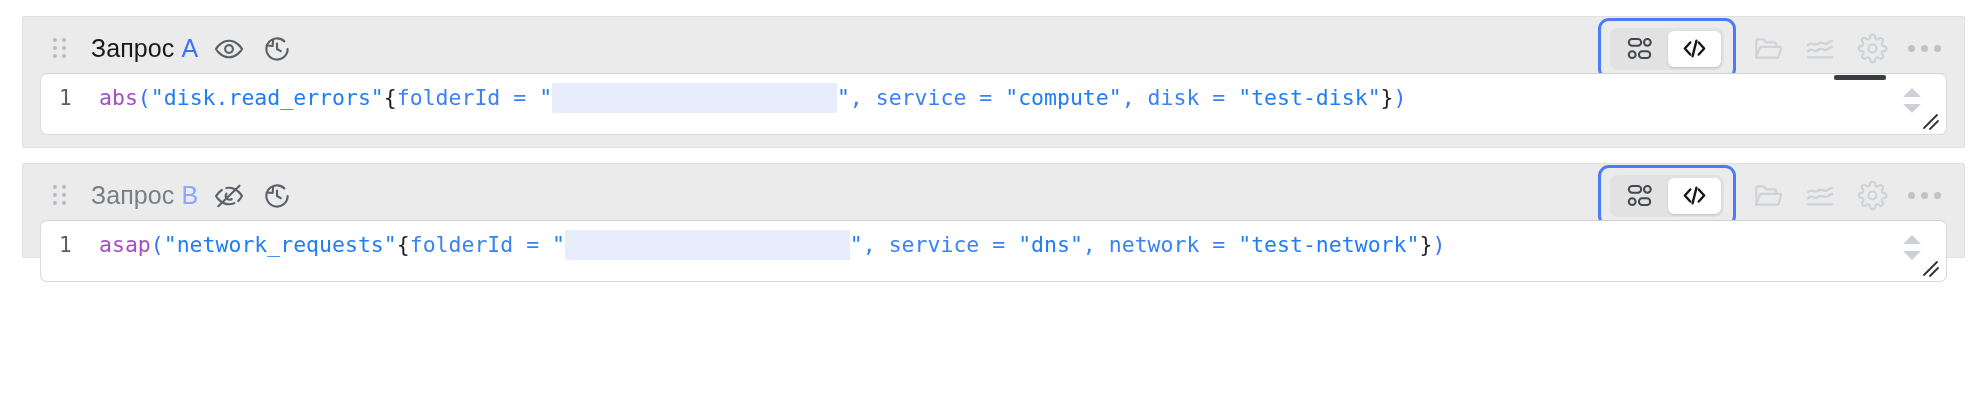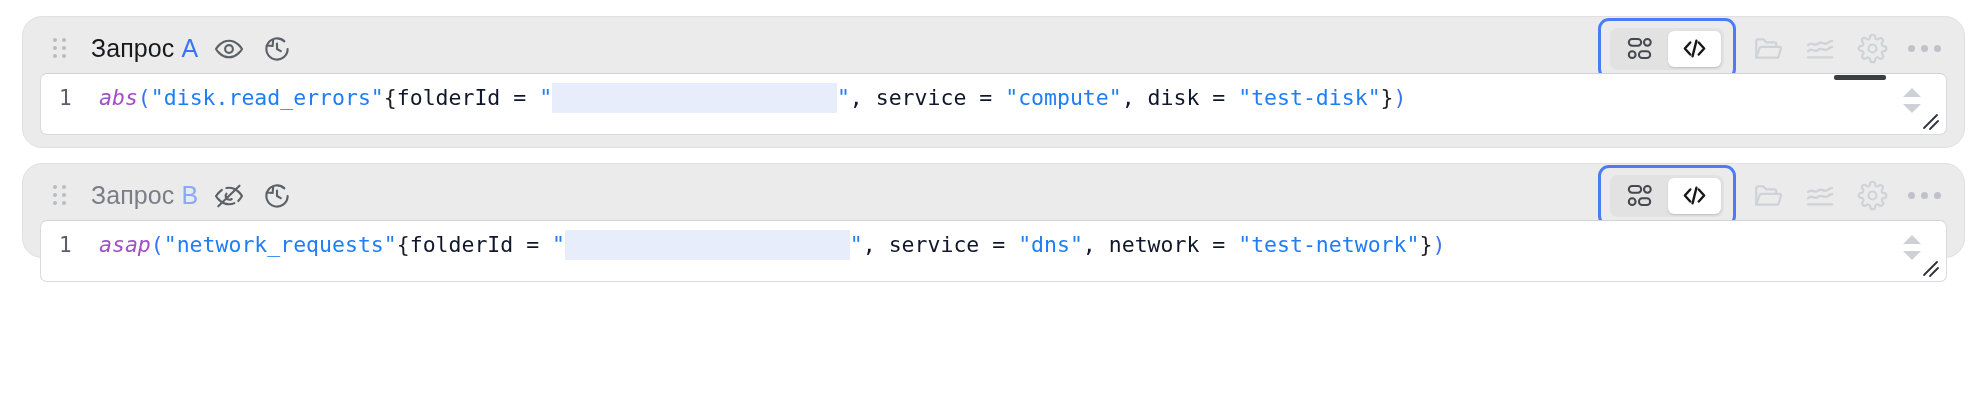--- a/index.html
+++ b/index.html
@@ -16,21 +16,21 @@
     overflow: hidden;
   }
 
   
   .query-card {
     position: absolute;
     left: 22px;
     width: 1943px;
     background: #ebebeb;
     border: 1px solid #e0e0e0;
-    border-radius: 20px;
+    border-radius: 2px;
   }
   .query-card.row-a { top: 16px;  height: 132px; }
   .query-card.row-b { top: 163px; height: 95px; }
 
   
   .card-header {
     position: relative;
     height: 63px;
     display: flex;
     align-items: center;
@@ -149,24 +149,24 @@
     width: 58px;
     flex: 0 0 58px;
     text-align: left;
     padding-left: 18px;
     color: #5a5f66;
     font-family: "DejaVu Sans Mono", monospace;
     font-size: 21px;
   }
   .code-text { color: #1c1f23; }
 
-  .tok-fn     { color: #a24ec4; font-style: italic; }
+  .tok-fn     { color: #a24ec4; }
   .tok-punct  { color: #3b73f5; }
   .tok-str    { color: #1f7df5; }
-  .tok-plain  { color: #0f172a; }
+  .tok-plain  { color: #3b82f6; }
   .tok-brace  { color: #1c1f23; }
   .tok-redact {
     display: inline-block;
     background: #e8edfb;
     color: transparent;
     border-radius: 1px;
   }
 
   
   .h-scroll {

